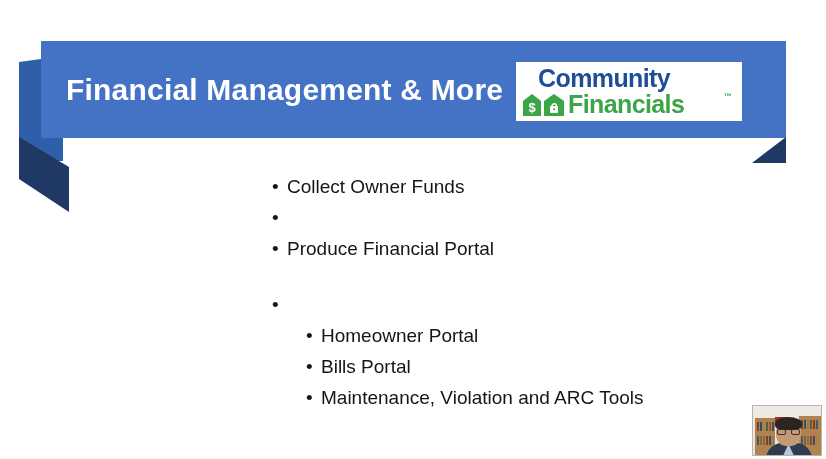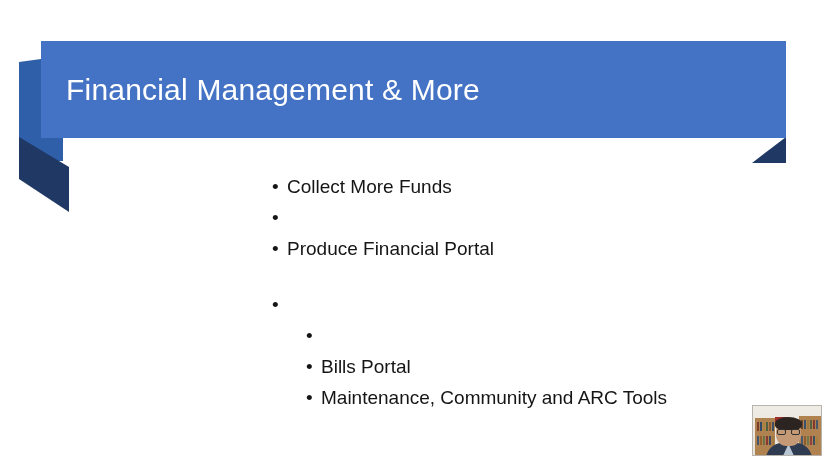--- a/index.html
+++ b/index.html
@@ -74,21 +74,21 @@
 
   .banner-title {
     position: absolute;
     left: 66px;
     top: 68px;
     width: 430px;
     height: 44px;
     line-height: 44px;
     color: #ffffff;
     font-size: 30px;
-    font-weight: 400;
+    font-weight: 700;
     letter-spacing: 0.2px;
     white-space: nowrap;
   }
 
   
   .logo-box {
     position: absolute;
     left: 516px;
     top: 62px;
     width: 226px;
@@ -268,56 +268,82 @@
 
   <div id="banner-group">
 
     <div class="ribbon-left-fold"></div>
     <div class="ribbon-left-tail"></div>
     <div class="ribbon-right-tail"></div>
     <div class="ribbon-body"></div>
 
     <div class="banner-title">Financial Management &amp; More</div>
 
+    <div class="logo-box">
+      <div class="logo-inner">
+        <div class="logo-word-community">Community</div>
+        <div class="logo-row2">
+          <div class="logo-houses">
+            <svg width="44" height="24" viewBox="0 0 44 24" xmlns="http://www.w3.org/2000/svg">
+
+              <g>
+                <path d="M10 1 L19 8 L19 23 L1 23 L1 8 Z" fill="#3BA548"></path>
+                <text x="10" y="19" font-family="Liberation Sans, sans-serif" font-size="13" font-weight="bold" fill="#FFFFFF" text-anchor="middle">$</text>
+              </g>
+
+              <g>
+                <path d="M32 1 L42 8 L42 23 L22 23 L22 8 Z" fill="#3BA548"></path>
+                <rect x="28" y="13" width="8" height="7" rx="1" fill="#FFFFFF"></rect>
+                <path d="M30 13 a2.2 2.2 0 0 1 4.4 0" fill="none" stroke="#FFFFFF" stroke-width="1.6"></path>
+                <circle cx="32.1" cy="16.3" r="1.1" fill="#3BA548"></circle>
+              </g>
+            </svg>
+          </div>
+          <div class="logo-word-financials">Financials</div>
+          <div class="logo-tm">™</div>
+        </div>
+      </div>
+    </div>
   </div>
 
   <div class="bullet-list">
 
     <div class="bullet-row lvl1">
       <span class="bullet-dot">•</span>
-      <span class="bullet-text">Collect More Funds</span>
+      <span class="bullet-text">Collect Owner Funds</span>
     </div>
 
     <div class="bullet-row lvl1">
       <span class="bullet-dot">•</span>
     </div>
 
     <div class="bullet-row lvl1">
       <span class="bullet-dot">•</span>
       <span class="bullet-text">Produce Financial Portal</span>
     </div>
 
     <div class="bullet-gap"></div>
 
     <div class="bullet-row lvl1">
       <span class="bullet-dot">•</span>
     </div>
 
     <div class="bullet-row lvl2">
       <span class="bullet-dot">•</span>
+      <span class="bullet-text">Homeowner Portal</span>
     </div>
 
     <div class="bullet-row lvl2">
       <span class="bullet-dot">•</span>
       <span class="bullet-text">Bills Portal</span>
     </div>
 
     <div class="bullet-row lvl2">
       <span class="bullet-dot">•</span>
-      <span class="bullet-text">Maintenance, Community and ARC Tools</span>
+      <span class="bullet-text">Maintenance, Violation and ARC Tools</span>
     </div>
 
   </div>
 
   <div class="webcam-tile">
     <div class="wc-wall"></div>
     <div class="wc-shelf-left"></div>
     <div class="wc-shelf-right"></div>
     <div class="wc-books" style="left:4px; top:16px;">
       <i style="background:#7d3f2c"></i>

